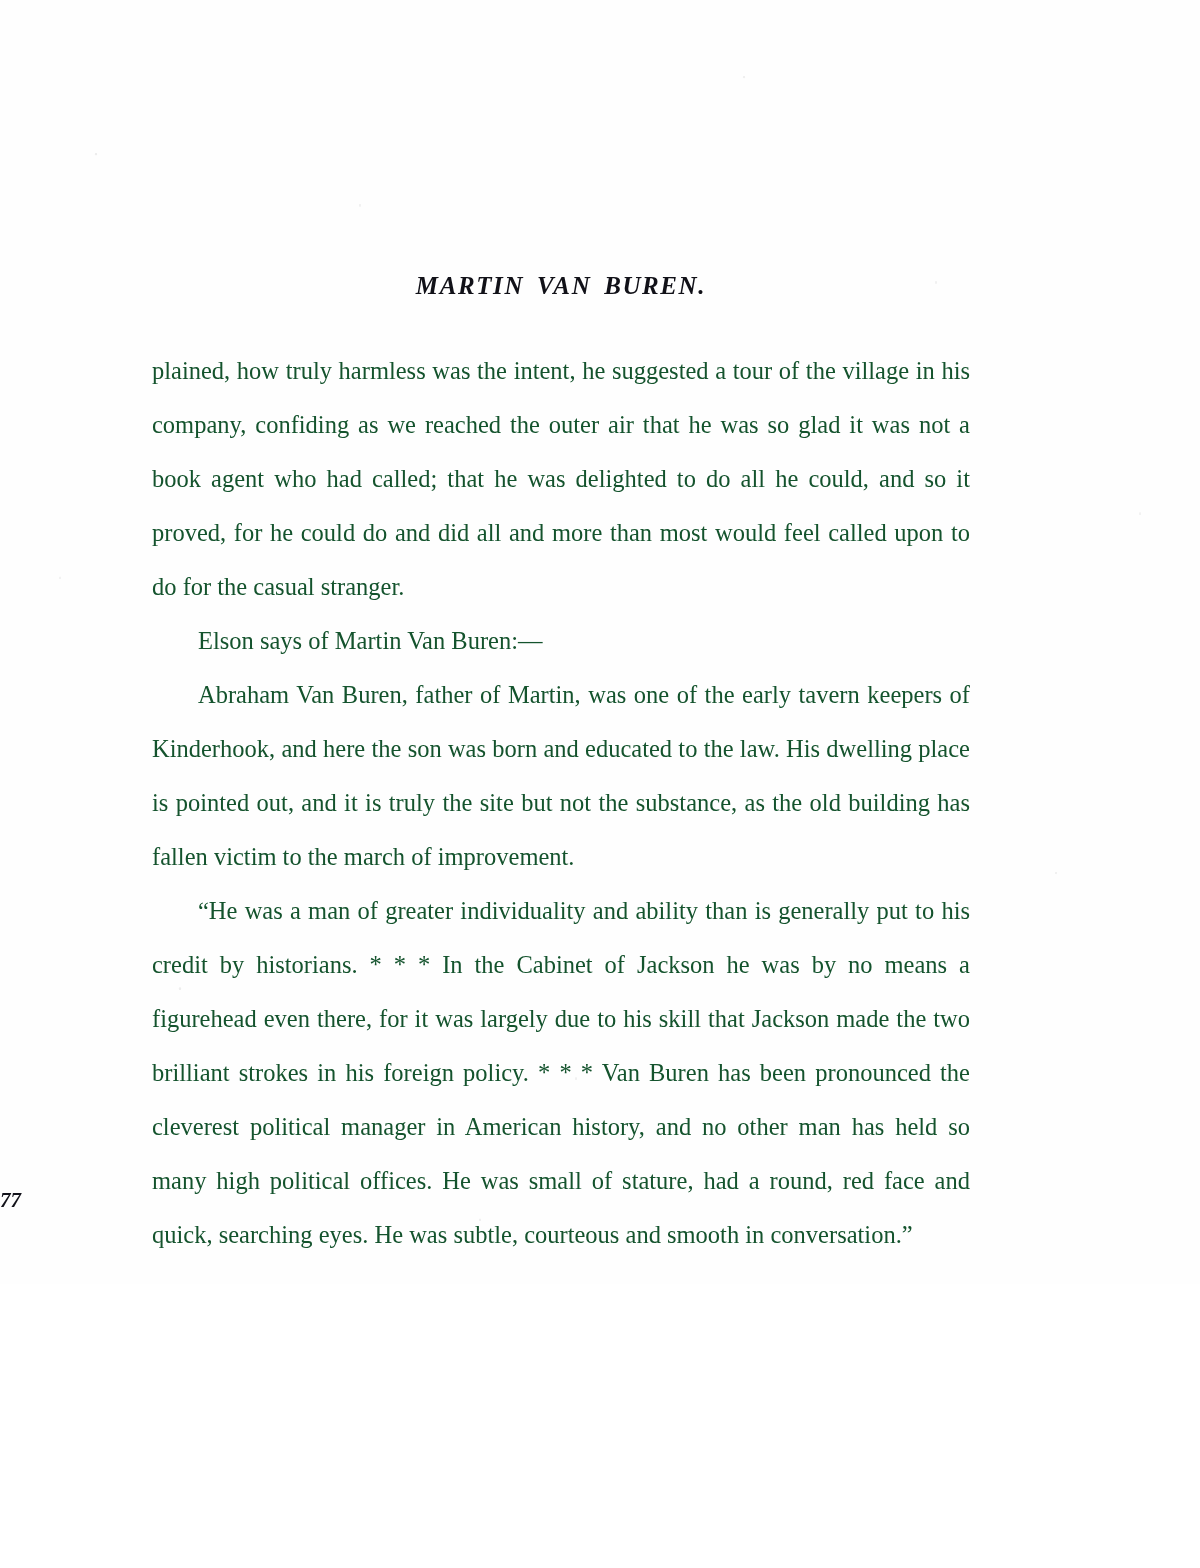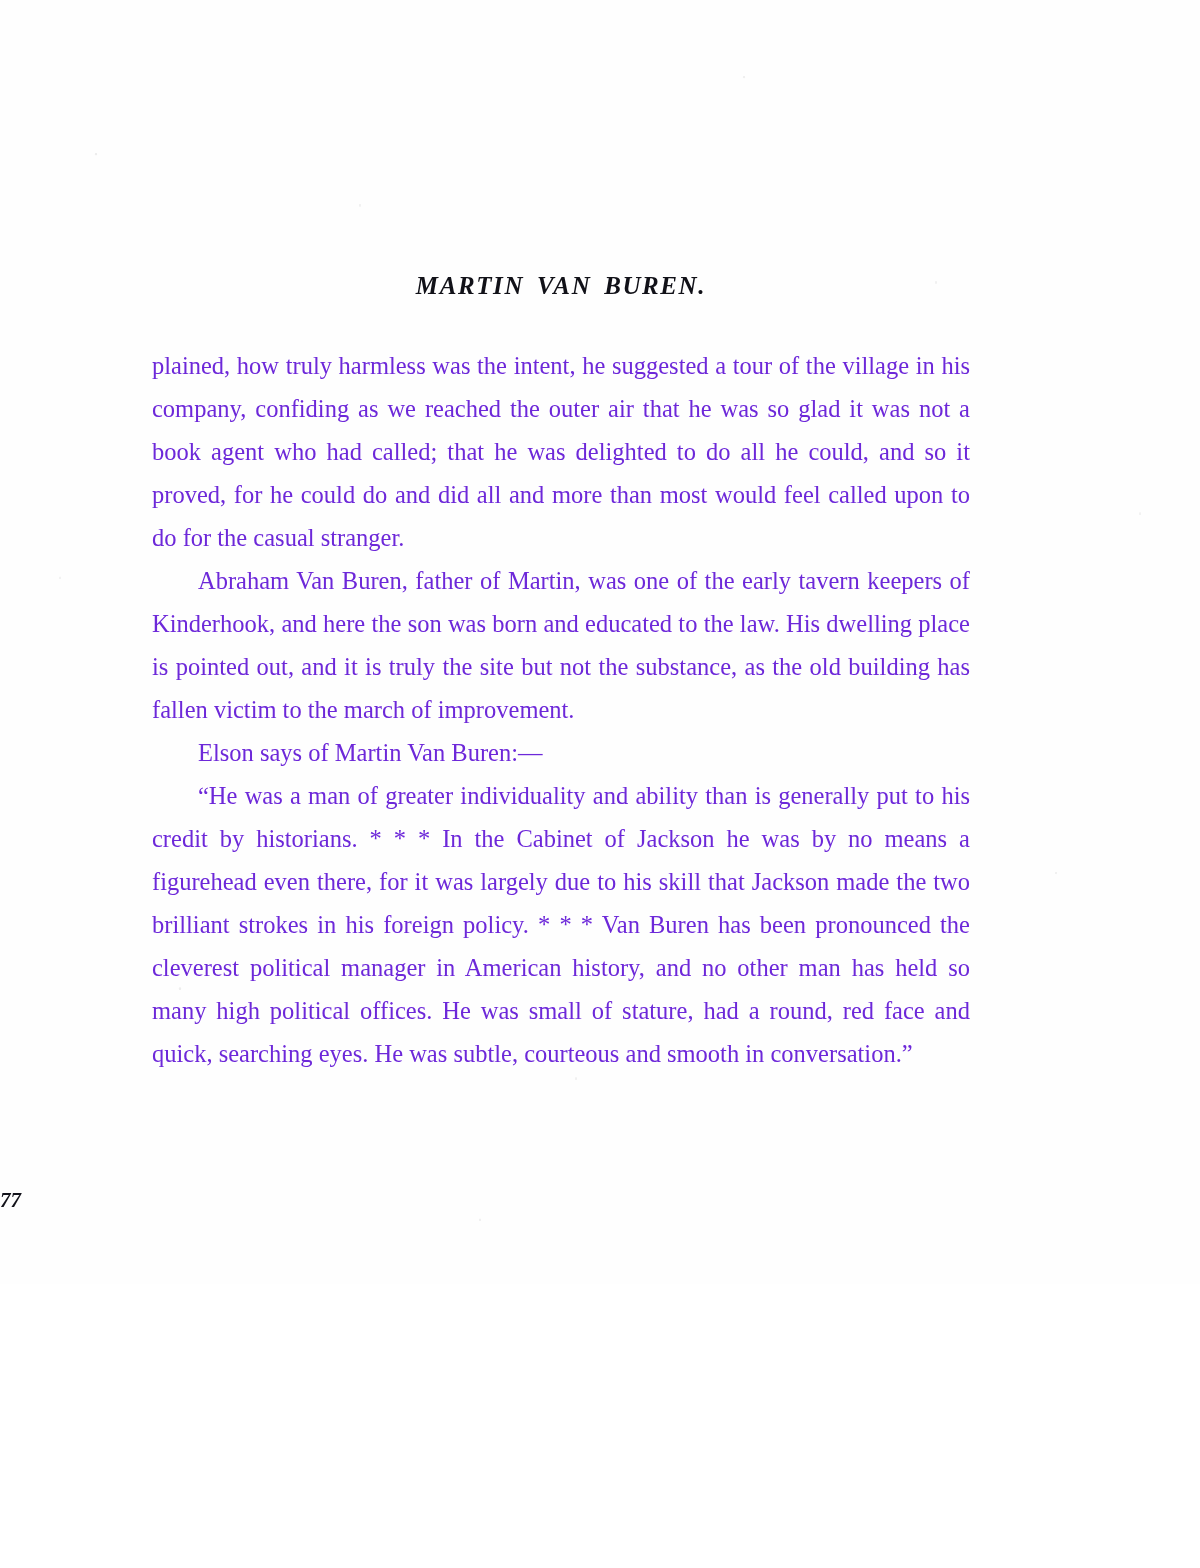--- a/index.html
+++ b/index.html
@@ -51,24 +51,24 @@
     font-style: italic;
     font-size: 25px;
     letter-spacing: 1.6px;
     word-spacing: 5px;
     color: #111118;
     margin: 0 0 44px 0;
     font-family: "Liberation Serif", serif;
   }
   .body-text {
     font-size: 24.5px;
-    line-height: 43px;
+    line-height: 54px;
     text-align: justify;
     text-justify: inter-word;
-    color: #6d28d9;
+    color: #14532d;
   }
   .body-text p {
     margin: 0;
   }
   .body-text p.indent {
     text-indent: 46px;
   }
   .folio {
     position: absolute;
     left: 0;
@@ -85,20 +85,20 @@
 <body>
 
 <div class="page">
   <div class="speckle"></div>
 
   <div class="content">
     <h1 class="running-head">MARTIN  VAN  BUREN.</h1>
 
     <div class="body-text">
       <p>plained, how truly harmless was the intent, he suggested a tour of the village in his company, confiding as we reached the outer air that he was so glad it was not a book agent who had called; that he was delighted to do all he could, and so it proved, for he could do and did all and more than most would feel called upon to do for the casual stranger.</p>
+      <p class="indent">Elson says of Martin Van Buren:—</p>
       <p class="indent">Abraham Van Buren, father of Martin, was one of the early tavern keepers of Kinderhook, and here the son was born and educated to the law.   His dwelling place is pointed out, and it is truly the site but not the substance, as the old building has fallen victim to the march of improvement.</p>
-      <p class="indent">Elson says of Martin Van Buren:—</p>
       <p class="indent">“He was a man of greater individuality and ability than is generally put to his credit by historians.  *  *  *   In the Cabinet of Jackson he was by no means a figurehead even there, for it was largely due to his skill that Jackson made the two brilliant strokes in his foreign policy.  *  *  *  Van Buren has been pronounced the cleverest political manager in American history, and no other man has held so many high political offices.   He was small of stature, had a round, red face and quick, searching eyes. He was subtle, courteous and smooth in conversation.”</p>
     </div>
   </div>
 
   <div class="folio">77</div>
 </div>
 
 </body></html>

